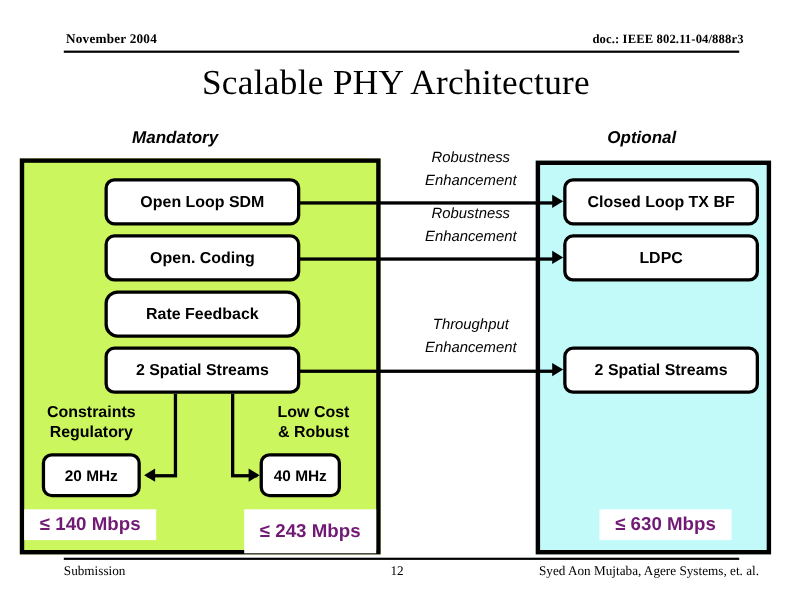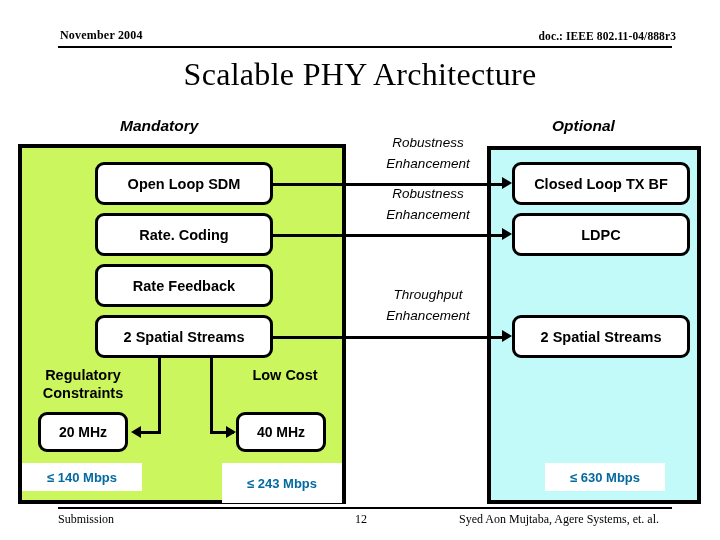--- a/index.html
+++ b/index.html
@@ -54,24 +54,24 @@
   .node{
     position:absolute;background:#ffffff;
     border:3.2px solid #000;border-radius:9px;
     display:flex;align-items:center;justify-content:center;
     font-family:"Liberation Sans", sans-serif;
     font-size:14.5px;font-weight:bold;color:#000;
     box-sizing:border-box;white-space:nowrap;
   }
   .n-olsdm {left:95px; top:162px; width:178px; height:43px;}
   .n-conv  {left:95px; top:213px; width:178px; height:43px;}
-  .n-rate  {left:95px; top:264px; width:178px; height:43px;}
+  .n-rate  {left:95px; top:264px; width:178px; height:43px;border-radius:12px;}
   .n-2ss   {left:95px; top:315px; width:178px; height:43px;}
   .n-20mhz {left:38px; top:412px; width:90px;  height:40px; font-size:14px;}
-  .n-40mhz {left:236px;top:412px; width:90px;  height:40px; font-size:14px;}
+  .n-40mhz {left:236px;top:412px; width:74px;  height:40px; font-size:14px;}
   .n-cltxbf{left:512px;top:162px; width:178px; height:43px;}
   .n-ldpc  {left:512px;top:213px; width:178px; height:43px;}
   .n-4ss   {left:512px;top:315px; width:178px; height:43px;}
 
   
   .conn-label{
     position:absolute;width:160px;text-align:center;
     font-family:"Liberation Sans", sans-serif;
     font-size:13.5px;font-style:italic;font-weight:normal;color:#000;
     line-height:1.55;
@@ -117,40 +117,40 @@
     font-size:14.5px;font-weight:bold;color:#000;line-height:1.25;
   }
   .gc-reg{left:8px;top:366px;}
   .gc-low{left:210px;top:366px;}
 
   
   .rate{
     position:absolute;background:#ffffff;
     display:flex;align-items:center;justify-content:center;
     font-family:"Liberation Sans", sans-serif;
-    font-size:13px;font-weight:bold;color:#0369a1;
+    font-size:17px;font-weight:bold;color:#701a75;
     white-space:nowrap;box-sizing:border-box;
   }
   .rt-140{left:22px; top:463px;width:120px;height:28px;}
   .rt-243{left:222px;top:463px;width:120px;height:40px;}
   .rt-630{left:545px;top:463px;width:120px;height:28px;}
 
   
   .ftr-rule{
     position:absolute;left:58px;top:507px;width:614px;height:0;
     border-top:2.2px solid #000;
   }
   .ftr{
     position:absolute;top:512px;
     font-family:"Liberation Serif", serif;
     font-size:12px;color:#000;white-space:nowrap;
   }
   .ftr-sub{left:58px;}
   .ftr-page{left:355px;}
-  .ftr-auth{left:459px;text-align:right;}
+  .ftr-auth{left:490px;text-align:right;}
 </style>
 </head>
 <body>
 
 <div class="slide">
 
   <div class="hdr-left">November 2004</div>
   <div class="hdr-right">doc.: IEEE 802.11-04/888r3</div>
   <div class="hdr-rule"></div>
 
@@ -176,37 +176,38 @@
   <div class="conn-label cl-rob2">
     <div>Robustness</div>
     <div>Enhancement</div>
   </div>
   <div class="conn-label cl-thr">
     <div>Throughput</div>
     <div>Enhancement</div>
   </div>
 
   <div class="node n-olsdm">Open Loop SDM</div>
-  <div class="node n-conv">Rate. Coding</div>
+  <div class="node n-conv">Open. Coding</div>
   <div class="node n-rate">Rate Feedback</div>
   <div class="node n-2ss">2 Spatial Streams</div>
 
   <div class="vline vl-left"></div>
   <div class="vline vl-right"></div>
   <div class="hl-left"></div>
   <div class="hl-right"></div>
   <div class="arrow-l al-1"></div>
   <div class="arrow-r ar-4"></div>
 
   <div class="gcap gc-reg">
+    <div>Constraints</div>
     <div>Regulatory</div>
-    <div>Constraints</div>
   </div>
   <div class="gcap gc-low">
     <div>Low Cost</div>
+    <div>&amp; Robust</div>
   </div>
 
   <div class="node n-20mhz">20 MHz</div>
   <div class="node n-40mhz">40 MHz</div>
 
   <div class="node n-cltxbf">Closed Loop TX BF</div>
   <div class="node n-ldpc">LDPC</div>
   <div class="node n-4ss">2 Spatial Streams</div>
 
   <div class="rate rt-140">≤ 140 Mbps</div>

